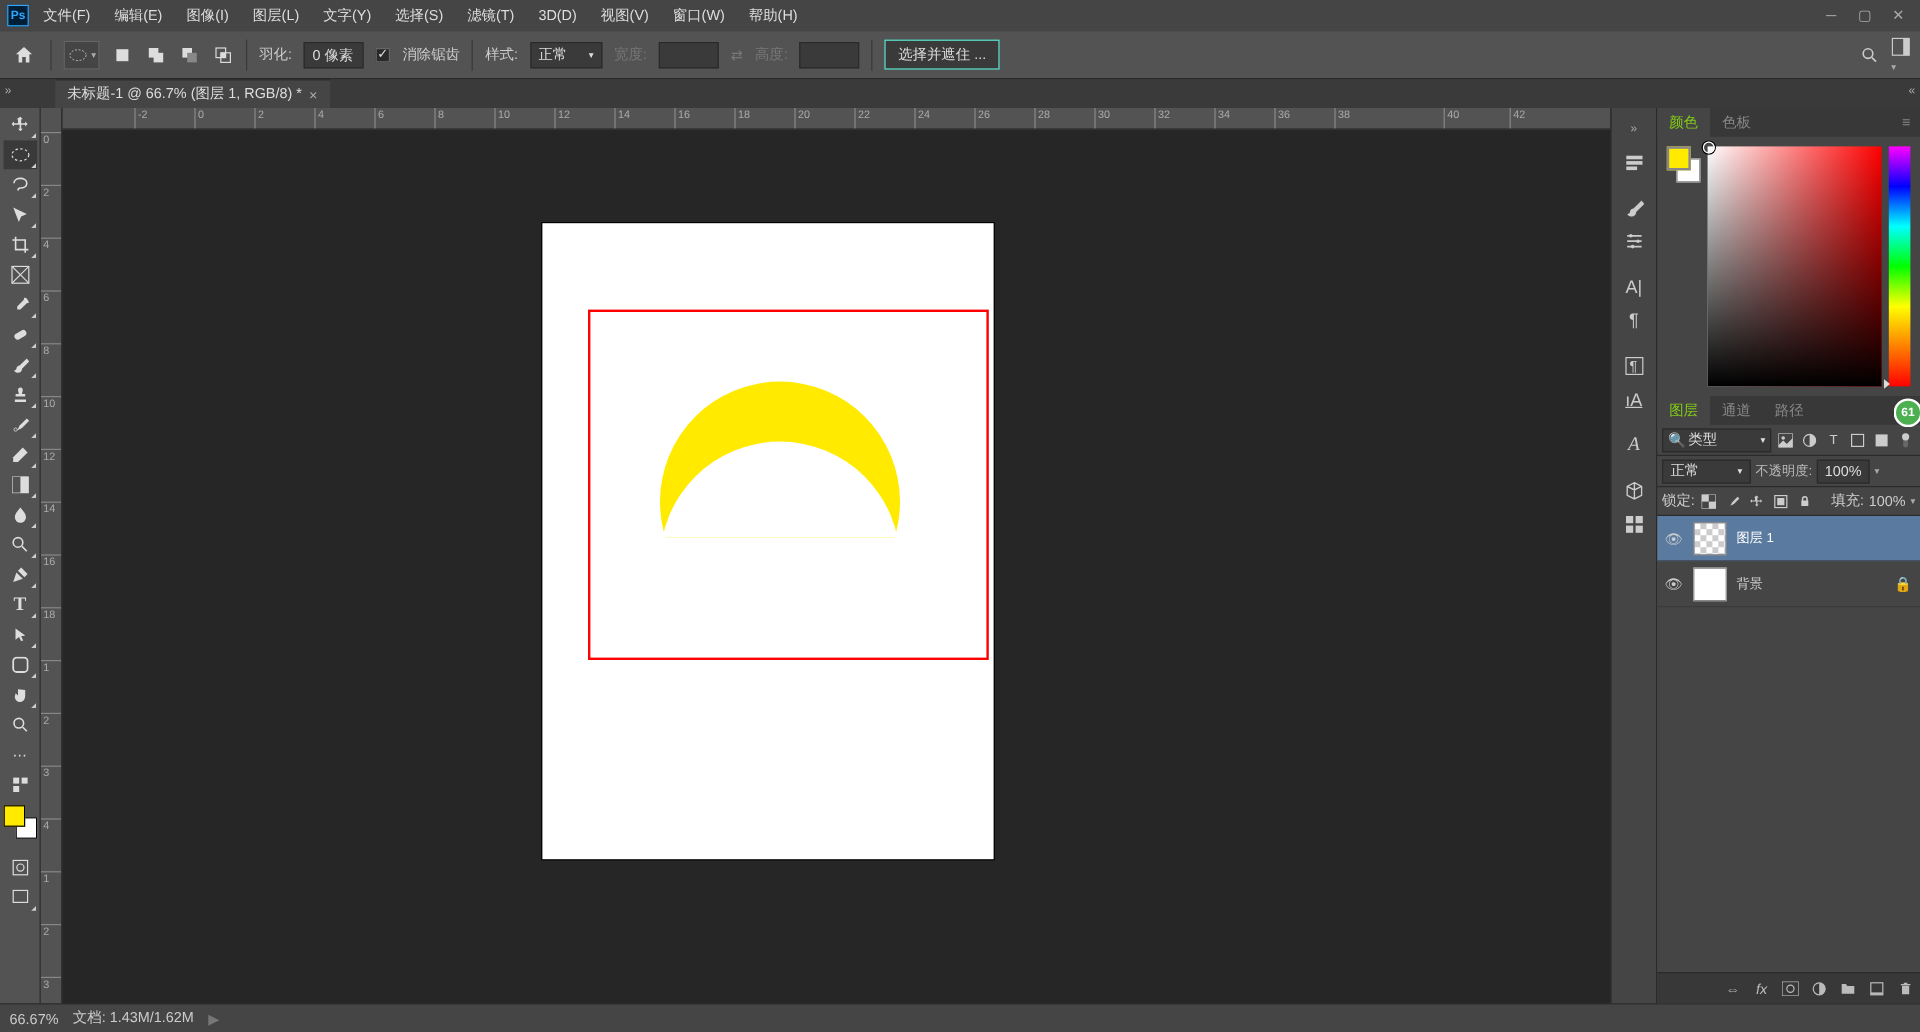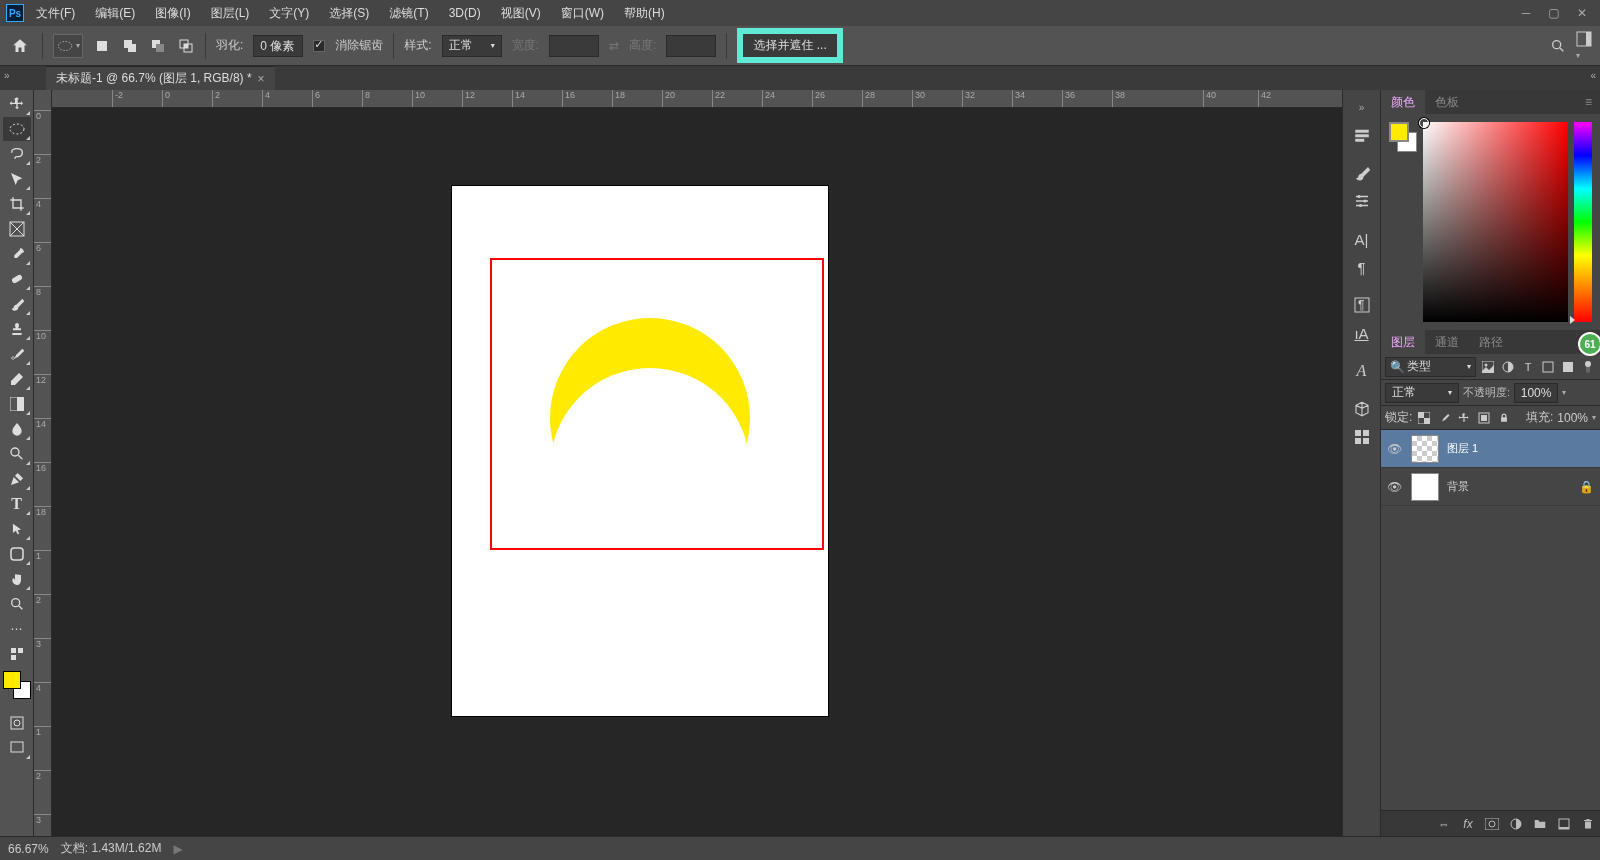--- a/index.html
+++ b/index.html
@@ -17,21 +17,21 @@
 .optbar .home-icon { width: 24px; height: 24px; display: flex; align-items: center; justify-content: center; }
 .optbar .sep { width: 1px; height: 26px; background: #3a3a3a; }
 .optbar .tool-ico { width: 30px; height: 24px; border: 1px solid #666; display: flex; align-items: center; justify-content: center; background: #454545; }
 .optbar .small-btn { width: 18px; height: 18px; display: flex; align-items: center; justify-content: center; }
 .optbar .label { color: #ccc; }
 .optbar .disabled { color: #777; }
 .optbar .input-box { background: #3a3a3a; border: 1px solid #2a2a2a; padding: 2px 6px; height: 22px; min-width: 50px; color: #ddd; }
 .optbar .select-box { background: #3a3a3a; border: 1px solid #2a2a2a; padding: 2px 6px; height: 22px; min-width: 60px; color: #ddd; display: flex; align-items: center; gap: 4px; }
 .optbar .cb { width: 12px; height: 12px; background: #2a2a2a; border: 1px solid #666; display: inline-block; position: relative; }
 .optbar .cb.checked::after { content: "✓"; position: absolute; top: -3px; left: 0; color: #ddd; font-size: 11px; }
-.optbar .maskbtn { background: #3a3a3a; border: 6px solid #5eead4; padding: 3px 10px; color: #ddd; }
+.optbar .maskbtn { background: #3a3a3a; border: 1px solid #5eead4; padding: 3px 10px; color: #ddd; }
 
 
 .tabbar { height: 24px; background: #3a3a3a; display: flex; align-items: stretch; padding-left: 46px; position: relative; }
 .tabbar .dbl-arrow { position: absolute; left: 4px; top: 4px; color: #aaa; font-size: 10px; }
 .tabbar .doc-tab { background: #454545; padding: 4px 10px; display: flex; align-items: center; gap: 6px; color: #ddd; border-top: 1px solid #2a2a2a; }
 .tabbar .doc-tab .close-x { color: #aaa; }
 .tabbar .right-dbl { margin-left: auto; padding: 4px; color: #aaa; font-size: 10px; }
 
 
 .main { display: flex; height: calc(860px - 26px - 40px - 24px - 24px); }
@@ -60,21 +60,21 @@
 
 .dock { width: 38px; background: #454545; border-left: 1px solid #2a2a2a; display: flex; flex-direction: column; align-items: center; padding-top: 4px; gap: 2px; }
 .dock .dbtn { width: 30px; height: 26px; display: flex; align-items: center; justify-content: center; color: #ccc; }
 .dock .dsep { width: 30px; height: 8px; }
 .dock .dbl-arrow2 { font-size: 10px; color: #aaa; }
 
 
 .panels { width: 220px; background: #454545; border-left: 1px solid #2a2a2a; display: flex; flex-direction: column; }
 .panel-tabs { height: 24px; background: #383838; display: flex; align-items: center; }
 .panel-tabs .ptab { padding: 5px 10px; color: #888; }
-.panel-tabs .ptab.active { background: #454545; color: #f0abfc; }
+.panel-tabs .ptab.active { background: #454545; color: #84cc16; }
 .panel-tabs .menu-icon { margin-left: auto; padding: 4px 8px; color: #888; }
 .color-panel { height: 216px; display: flex; padding: 8px; gap: 6px; }
 .color-swatch-pair { width: 28px; position: relative; }
 .color-swatch-pair .fg2 { position: absolute; top: 0; left: 0; width: 20px; height: 20px; border: 2px solid #888; }
 .color-swatch-pair .bg2 { position: absolute; top: 10px; left: 8px; width: 20px; height: 20px; background: #fff; border: 1px solid #888; }
 .color-field { flex: 1; position: relative; background: linear-gradient(to right, #fff, #ff0000); }
 .color-field::after { content: ""; position: absolute; inset: 0; background: linear-gradient(to bottom, transparent, #000); }
 .color-field .picker-ring { position: absolute; top: -4px; left: -4px; width: 10px; height: 10px; border: 1px solid #fff; border-radius: 50%; box-shadow: 0 0 0 1px #000; }
 .hue-strip { width: 18px; background: linear-gradient(to bottom, #ff00ff, #0000ff, #00ffff, #00ff00, #ffff00, #ff8000, #ff0000); position: relative; }
 .hue-strip .hue-ptr { position: absolute; bottom: -2px; left: -4px; width: 0; height: 0; border-top: 4px solid transparent; border-bottom: 4px solid transparent; border-left: 5px solid #ddd; }

